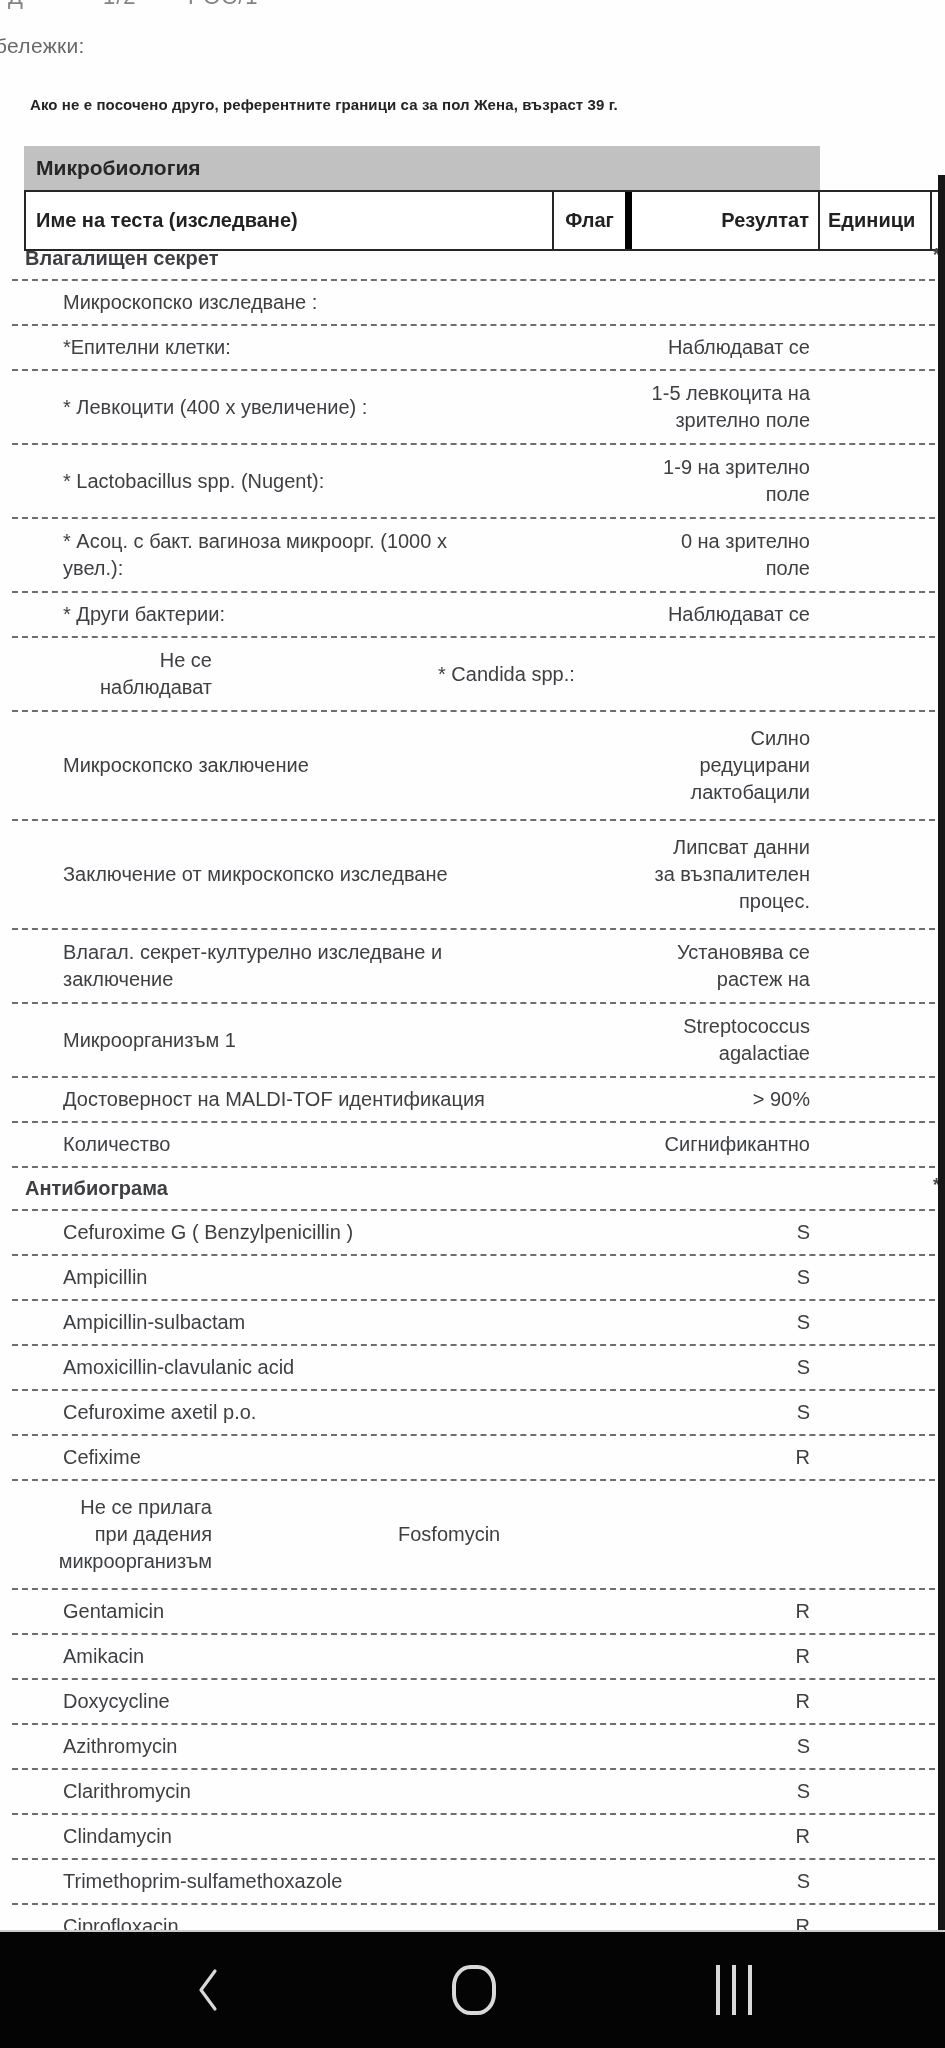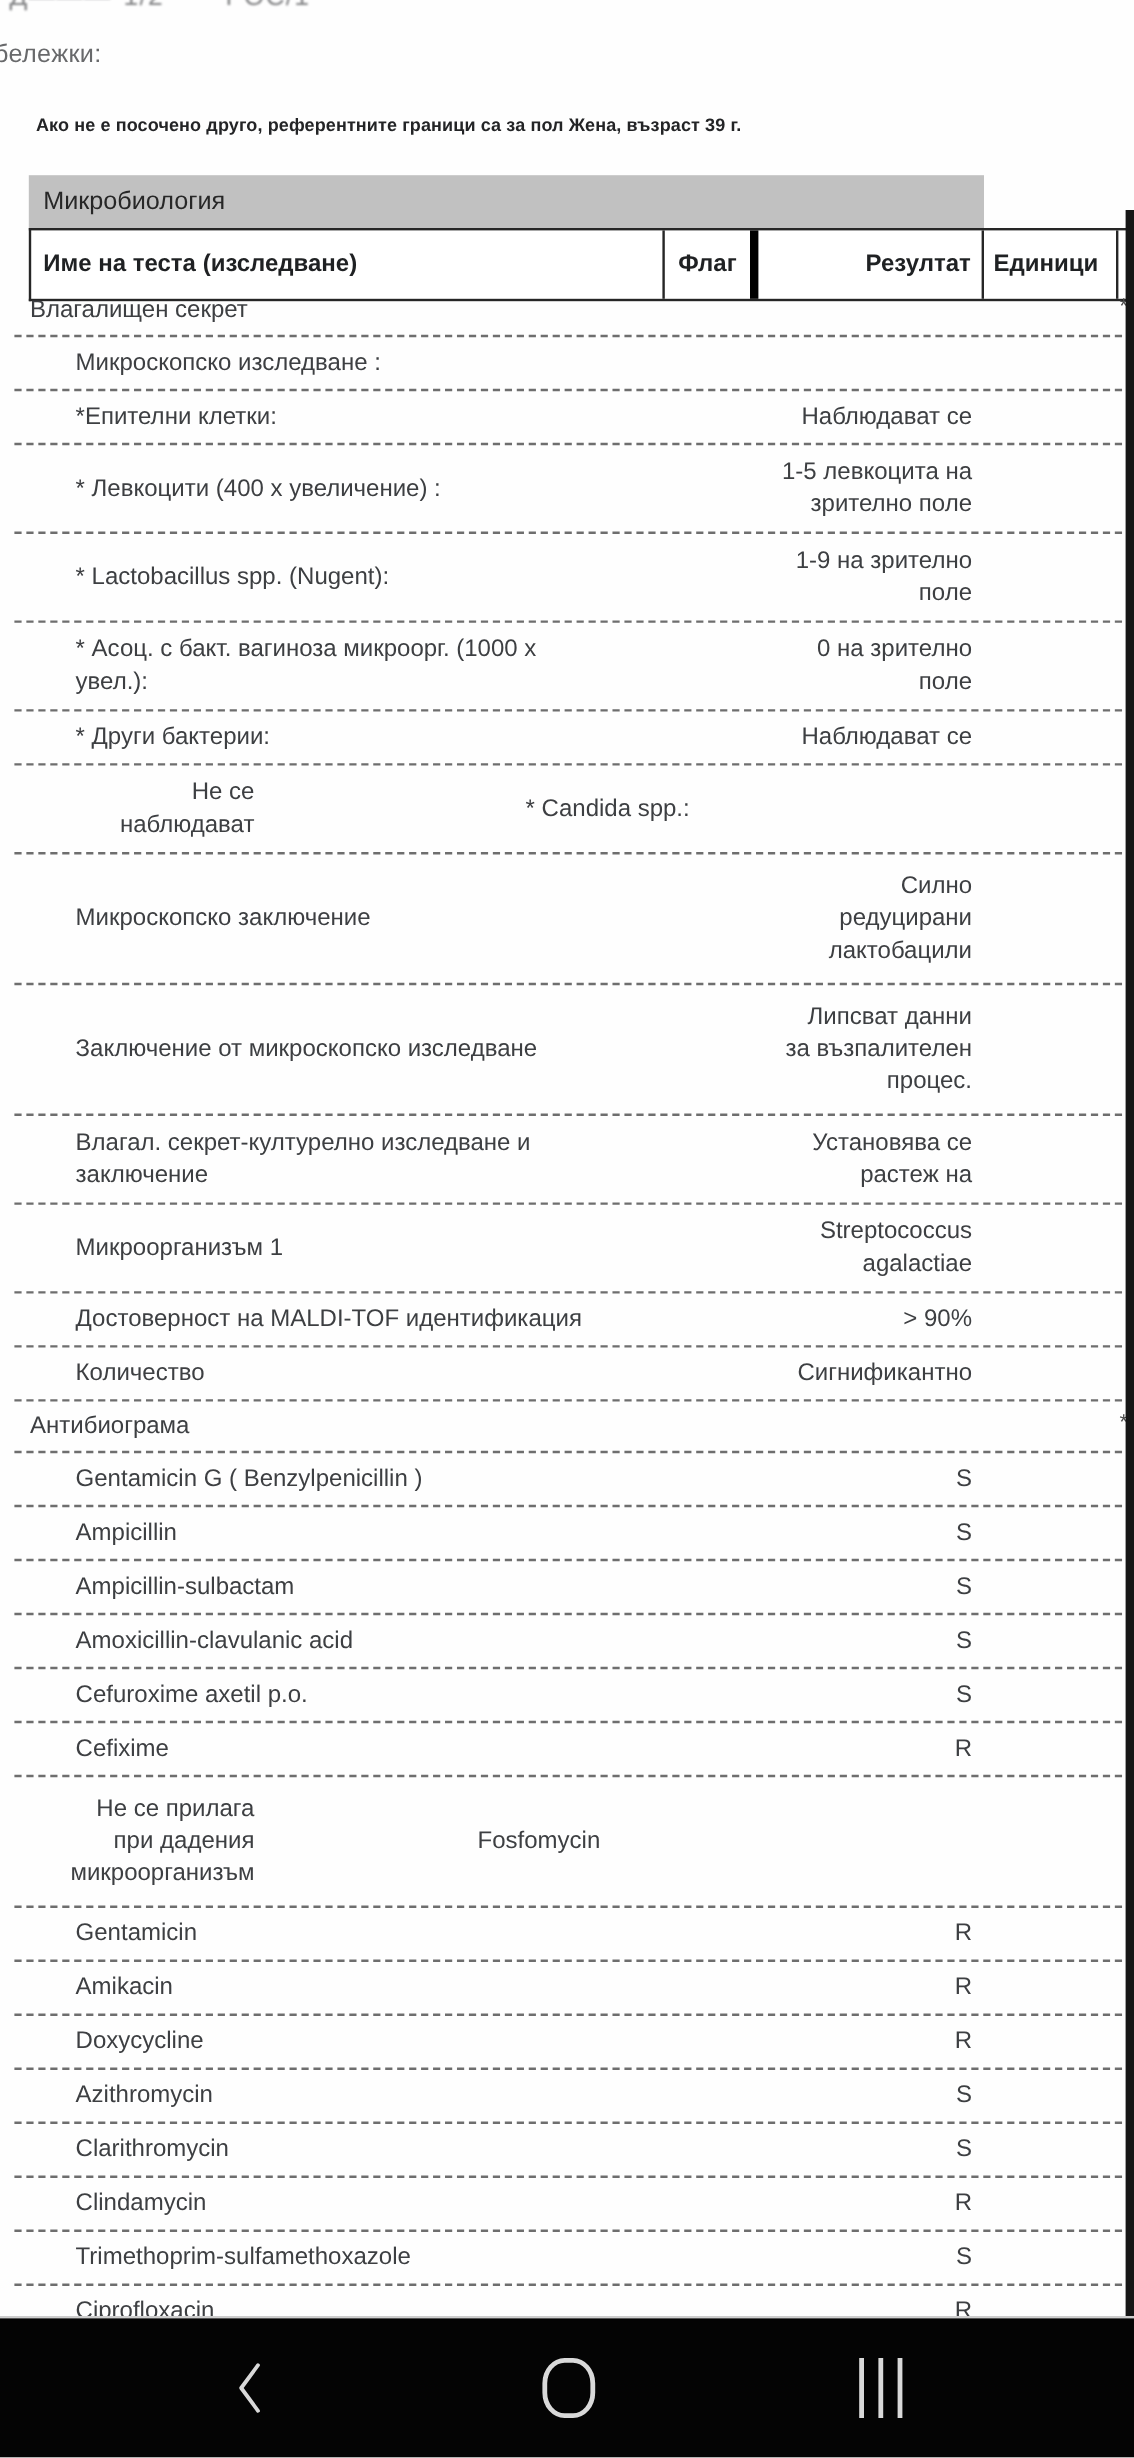--- a/index.html
+++ b/index.html
@@ -29,21 +29,21 @@
 
   .ref-note{
     position:absolute;left:30px;top:96px;font-size:15px;font-weight:bold;color:#232426;
     letter-spacing:.1px;
   }
 
   .section-banner{
     position:absolute;left:24px;top:146px;width:796px;height:44px;background:#c1c1c1;
     display:flex;align-items:center;
   }
-  .section-banner span{font-size:21px;font-weight:normal;color:#272727;padding-left:12px;}
+  .section-banner span{font-size:21px;font-weight:bold;color:#272727;padding-left:12px;}
 
   .thead{
     position:absolute;left:24px;top:190px;right:0;height:61px;
     display:flex;box-sizing:border-box;
     border-top:2px solid #262626;border-bottom:2px solid #262626;border-left:2px solid #262626;
     background:#fff;
   }
   .th{
     box-sizing:border-box;display:flex;align-items:center;
     font-size:20px;font-weight:bold;color:#1f2123;white-space:nowrap;overflow:hidden;
@@ -53,21 +53,21 @@
   .th-result{width:188px;justify-content:flex-end;padding-right:9px;border-right:2px solid #262626;}
   .th-units{width:112px;padding-left:8px;border-right:2px solid #262626;}
   .th-ref{flex:1;padding-left:6px;}
 
   .tbody{position:absolute;left:12px;top:238px;right:0;}
   .row{
     position:relative;display:flex;align-items:center;
     border-bottom:2px dashed #6e6e6e;
     padding:8px 0;
   }
-  .row.group{padding:7px 0;}
+  .row.group{padding:7px 0;font-weight:bold;}
   .row.lines2{padding:9px 0;gap:40px;}
   .row.lines3{padding:13px 0;}
   .cell{font-size:20px;line-height:27px;color:#3d3f42;white-space:pre-line;}
   .cell.name{flex:1;padding-left:51px;padding-right:8px;}
   .row.group .cell.name{padding-left:13px;}
   .cell.result{width:200px;margin-left:auto;margin-right:135px;text-align:right;}
   .refmark{position:absolute;right:5px;top:7px;font-size:18px;color:#4a4a4a;}
 
   .right-strip{
     position:absolute;top:175px;right:0;width:7px;height:1755px;background:#161616;
@@ -190,21 +190,21 @@
         <div class="row">
           <div class="cell name">Количество</div>
           <div class="cell result">Сигнификантно</div>
         </div>
         <div class="row group">
           <div class="cell name">Антибиограма</div>
           <div class="cell result"></div>
           <span class="refmark">*</span>
         </div>
         <div class="row">
-          <div class="cell name">Gentamicin G ( Benzylpenicillin )</div>
+          <div class="cell name">Cefuroxime G ( Benzylpenicillin )</div>
           <div class="cell result">S</div>
         </div>
         <div class="row">
           <div class="cell name">Ampicillin</div>
           <div class="cell result">S</div>
         </div>
         <div class="row">
           <div class="cell name">Ampicillin-sulbactam</div>
           <div class="cell result">S</div>
         </div>

